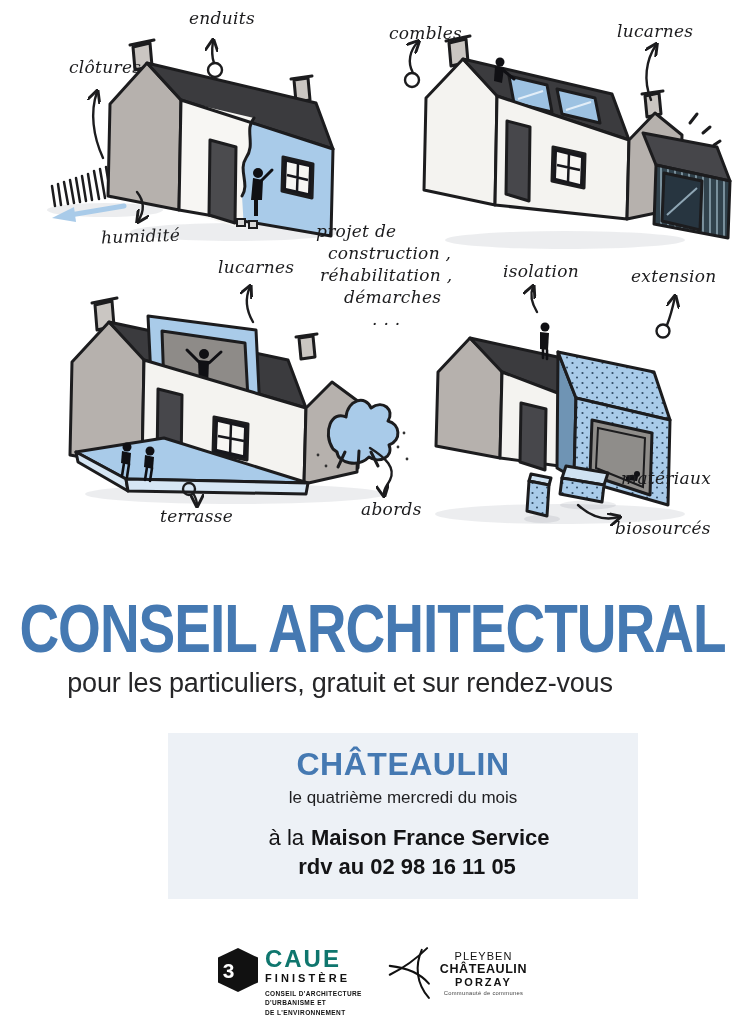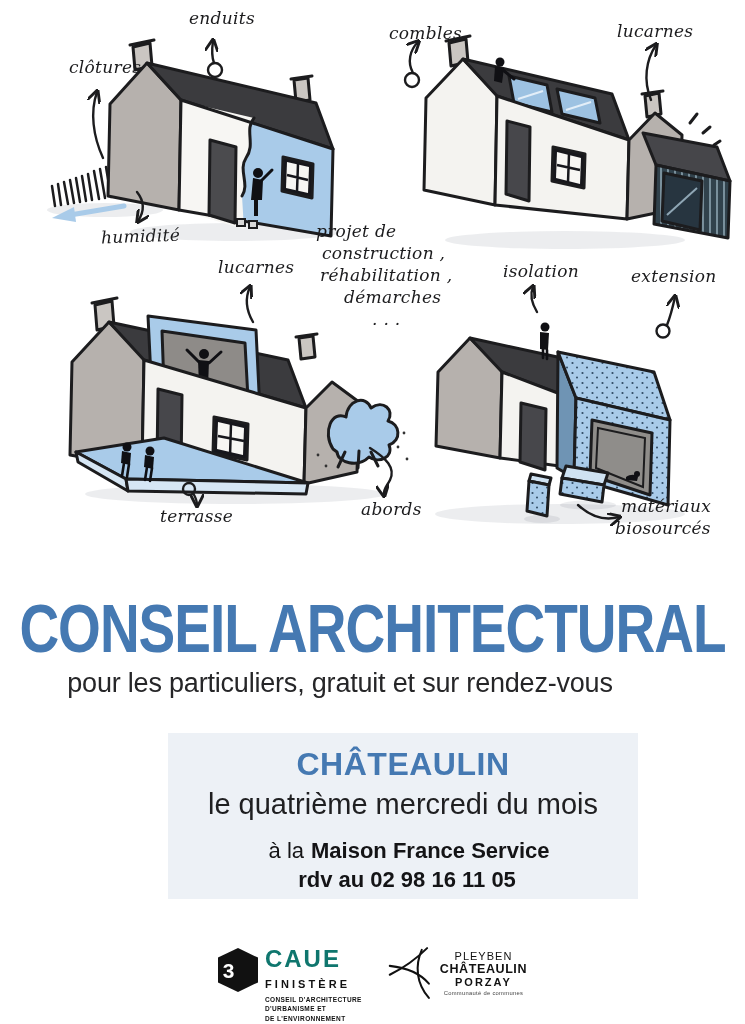--- a/index.html
+++ b/index.html
@@ -30,33 +30,33 @@
   .subtitle {
     position:absolute; top:668px; left:3px; width:674px; margin:0;
     text-align:center; font-size:27px; font-weight:400; color:#262628; letter-spacing:-0.2px;
   }
   
   .info-box {
     position:absolute; top:733px; left:168px; width:470px; height:166px;
     background:#edf1f6; text-align:center; box-sizing:border-box; padding-top:13px;
   }
   .info-city { font-size:32px; font-weight:700; color:#4579b2; letter-spacing:0.5px; }
-  .info-sched { font-size:29px; margin-top:5px; color:#1f1f21; }
+  .info-sched { font-size:17px; margin-top:5px; color:#1f1f21; }
   .info-loc { font-size:22px; margin-top:17px; color:#141416;padding-left:12px; }
   .info-loc .pfx { font-weight:400; margin-right:7px; }
   .info-loc .name { font-weight:700; }
   .info-phone { font-size:22px; margin-top:3px; font-weight:700; color:#141416;padding-left:8px; }
   
   .footer {
     position:absolute; top:948px; left:0; width:745px;
     display:flex; justify-content:center; align-items:flex-start; gap:26px;
   }
   .caue { display:flex; gap:7px; align-items:flex-start; }
   .caue-acronym { font-size:24px; font-weight:700; letter-spacing:2px; line-height:0.95; color:#0f766e; }
-  .caue-region  { font-size:11px; font-weight:700; letter-spacing:3.1px; color:#111; margin-top:7px; }
+  .caue-region  { font-size:11px; font-weight:700; letter-spacing:3.1px; color:#111; margin-top:1px; }
   .caue-lines   { font-size:6.5px; font-weight:700; letter-spacing:0.4px; line-height:1.45; color:#111; margin-top:5px; }
   .pleyben { display:flex; gap:4px; align-items:center; margin-top:-4px; }
   .pleyben-names { text-align:center; color:#111; }
   .pl-n1 { font-size:11px; font-weight:400; letter-spacing:1px; }
   .pl-n2 { font-size:12.5px; font-weight:700; letter-spacing:0.6px; }
   .pl-n3 { font-size:11px; font-weight:700; letter-spacing:2px; }
   .pl-tag { font-size:5.8px; color:#444; margin-top:2px; letter-spacing:0.3px; }
   .sw { fill:none; stroke:#111; stroke-width:2.3; stroke-linecap:round; }
 </style>
 </head>
@@ -238,26 +238,26 @@
   <span class="hand" style="left:189px; top:8px;">enduits</span>
   <span class="hand" style="left:69px;  top:57px;">clôtures</span>
   <span class="hand tilt" style="left:101px; top:226px;">humidité</span>
   <span class="hand" style="left:389px; top:23px;">combles</span>
   <span class="hand" style="left:617px; top:21px;">lucarnes</span>
   <span class="hand" style="left:218px; top:257px;">lucarnes</span>
   <span class="hand" style="left:160px; top:506px;">terrasse</span>
   <span class="hand" style="left:361px; top:499px;">abords</span>
   <span class="hand" style="left:503px; top:261px;">isolation</span>
   <span class="hand" style="left:631px; top:266px;">extension</span>
-  <span class="hand" style="left:621px; top:496px;">matériaux</span>
+  <span class="hand" style="left:621px; top:468px;">matériaux</span>
   <span class="hand" style="left:615px; top:518px;">biosourcés</span>
 
   <div class="hand note" style="left:316px; top:220px;">
     <div>projet de</div>
-    <div style="margin-left:6px;font-style:italic;">construction ,</div>
+    <div style="margin-left:12px;font-style:italic;">construction ,</div>
     <div style="margin-left:4px;">réhabilitation ,</div>
     <div style="margin-left:28px;">démarches</div>
     <div style="margin-left:56px;">. . .</div>
   </div>
 
   <h1 class="title">CONSEIL ARCHITECTURAL</h1>
   <p class="subtitle">pour les particuliers, gratuit et sur rendez-vous</p>
 
   <div class="info-box">
     <div class="info-city">CHÂTEAULIN</div>

